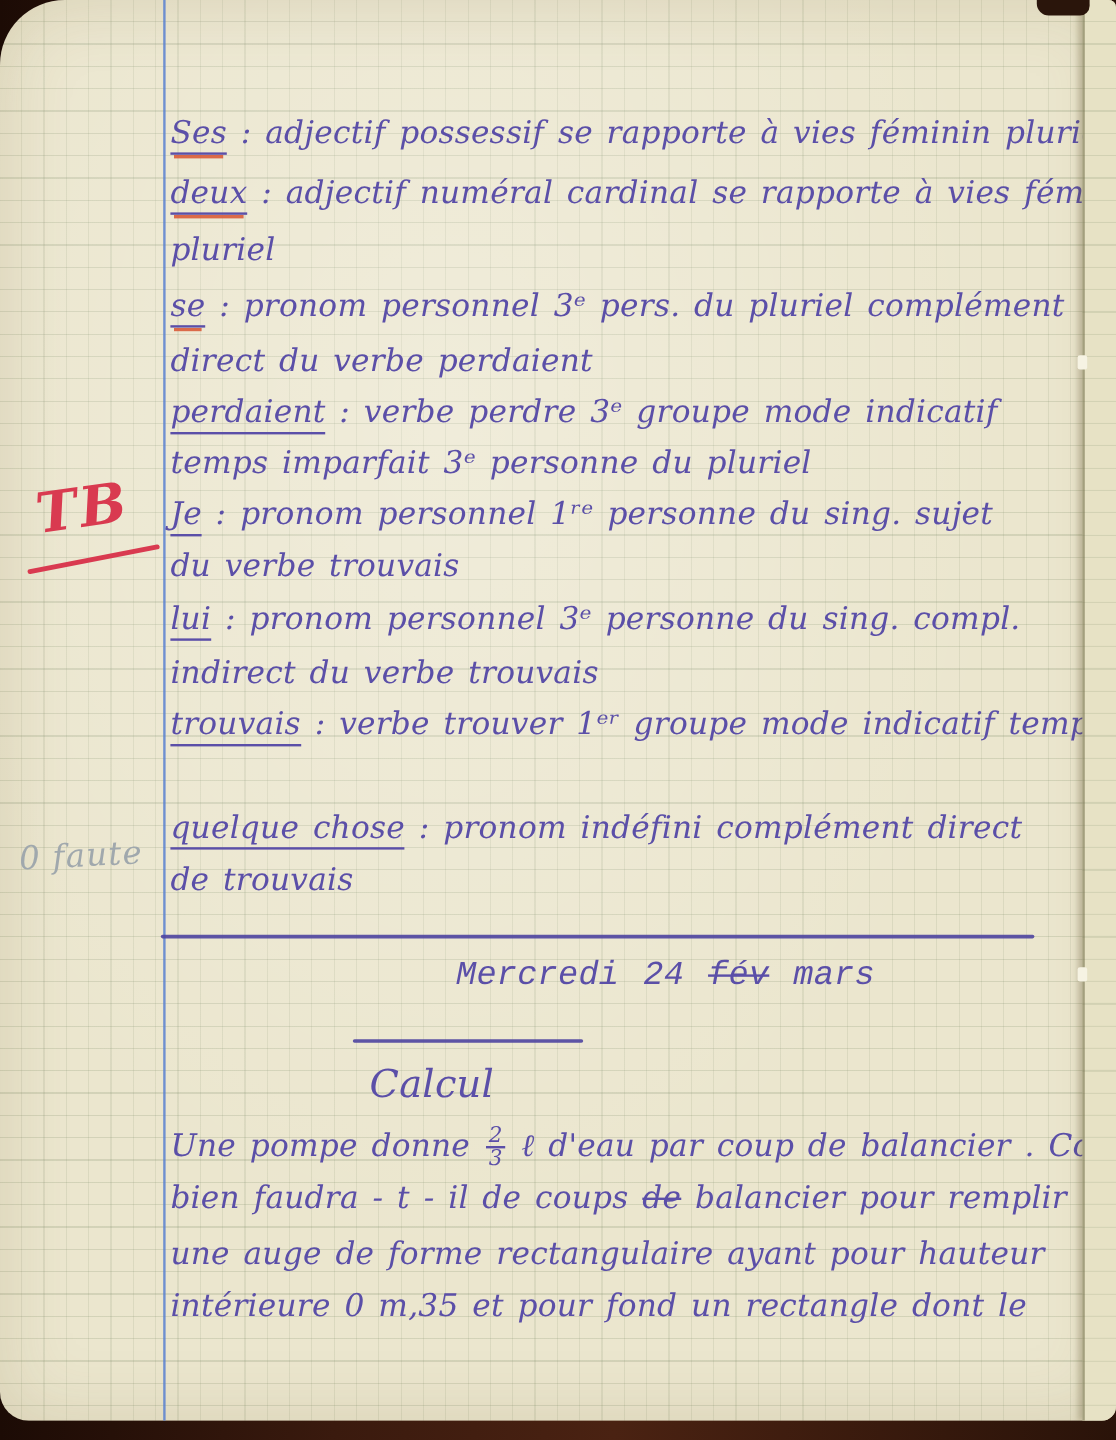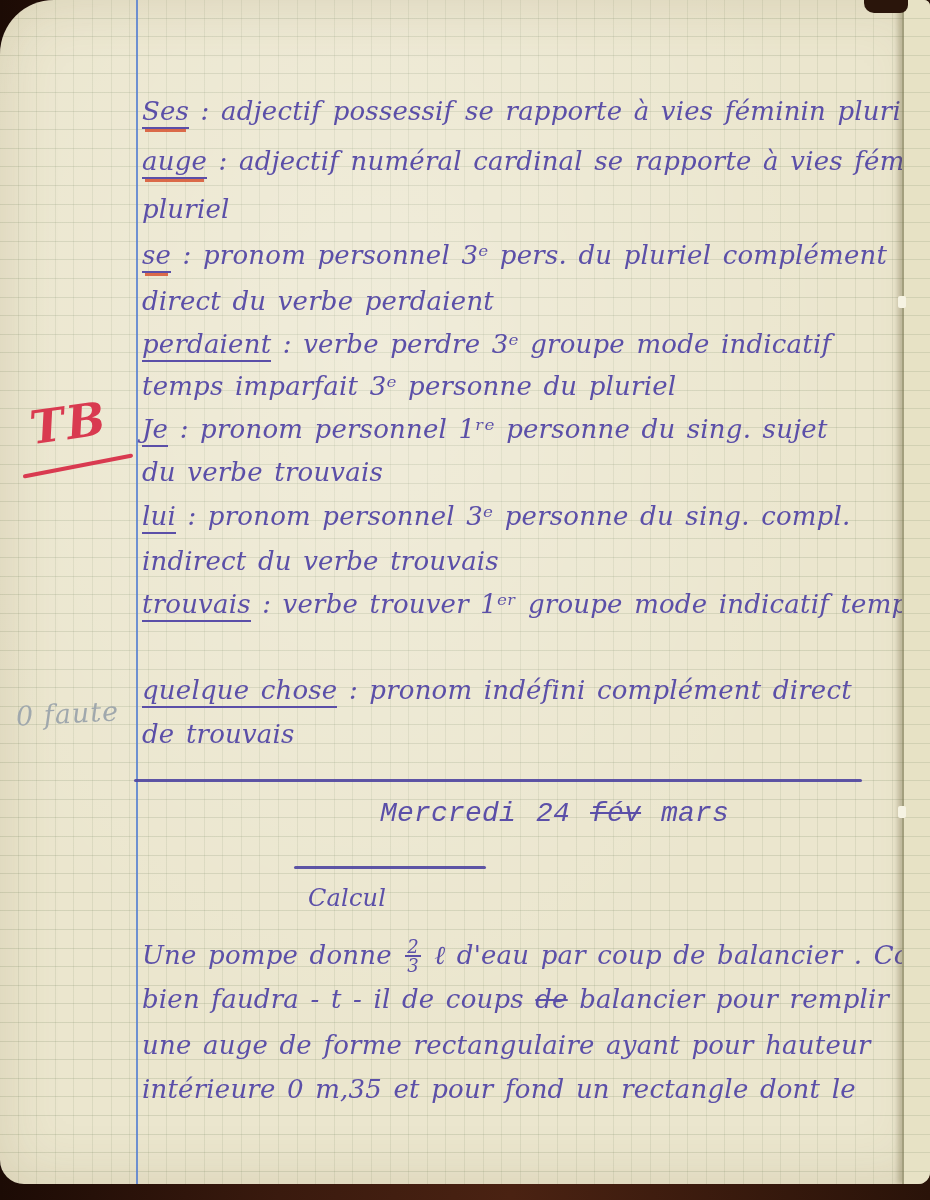--- a/index.html
+++ b/index.html
@@ -40,21 +40,21 @@
     position:absolute;left:142px;white-space:nowrap;
     font:italic 26px "DejaVu Serif", serif;
     color:#5b4fa8;letter-spacing:0.2px;word-spacing:3px;
   }
   .kw{border-bottom:2px solid #5b4fa8;padding-bottom:1px;}
   .kw.red-tick{box-shadow:0 6px 0 -3px rgba(216,92,58,0.9);}
   .kw:empty{border-bottom:none;box-shadow:none;}
   .strike{text-decoration:line-through;text-decoration-thickness:2px;}
   .ink-rule{position:absolute;background:#4e44a0;border-radius:2px;opacity:0.9;}
   .date-line{left:380px;font-size:28px;font-family:Liberation Mono, monospace;}
-  .calc-heading{left:308px;font-size:24px;}
+  .calc-heading{left:308px;font-size:32px;}
   .frac{
     display:inline-block;vertical-align:-8px;text-align:center;
     font-size:18px;line-height:0.95;margin:0 2px;
   }
   .frac .num{display:block;border-bottom:2px solid #5b4fa8;padding:0 2px;}
   .frac .den{display:block;}
   .grade-mark{
     position:absolute;left:30px;top:396px;
     font:italic 700 46px "DejaVu Serif", serif;color:#d93a50;
     transform:rotate(-8deg);letter-spacing:2px;
@@ -75,21 +75,21 @@
 <div class="page">
 
   <div class="margin-line"></div>
 
   <div class="grade-mark">TB</div>
   <div class="grade-underline"></div>
 
   <div class="pencil-note">0 faute</div>
 
   <div class="line" style="top:96px"><span class="kw red-tick">Ses</span><span> : adjectif possessif se rapporte à vies féminin pluriel</span></div>
-  <div class="line" style="top:146px"><span class="kw red-tick">auge</span><span> : adjectif numéral cardinal se rapporte à vies fém.</span></div>
+  <div class="line" style="top:146px"><span class="kw red-tick">deux</span><span> : adjectif numéral cardinal se rapporte à vies fém.</span></div>
   <div class="line" style="top:194px"><span class="kw"></span><span>pluriel</span></div>
   <div class="line" style="top:240px"><span class="kw red-tick">se</span><span> : pronom personnel 3ᵉ pers. du pluriel complément</span></div>
   <div class="line" style="top:286px"><span class="kw"></span><span>direct du verbe perdaient</span></div>
   <div class="line" style="top:329px"><span class="kw">perdaient</span><span> : verbe perdre 3ᵉ groupe mode indicatif</span></div>
   <div class="line" style="top:371px"><span class="kw"></span><span>temps imparfait 3ᵉ personne du pluriel</span></div>
   <div class="line" style="top:414px"><span class="kw">Je</span><span> : pronom personnel 1ʳᵉ personne du sing. sujet</span></div>
   <div class="line" style="top:457px"><span class="kw"></span><span>du verbe trouvais</span></div>
   <div class="line" style="top:501px"><span class="kw">lui</span><span> : pronom personnel 3ᵉ personne du sing. compl.</span></div>
   <div class="line" style="top:546px"><span class="kw"></span><span>indirect du verbe trouvais</span></div>
   <div class="line" style="top:589px"><span class="kw">trouvais</span><span> : verbe trouver 1ᵉʳ groupe mode indicatif temps</span></div>

